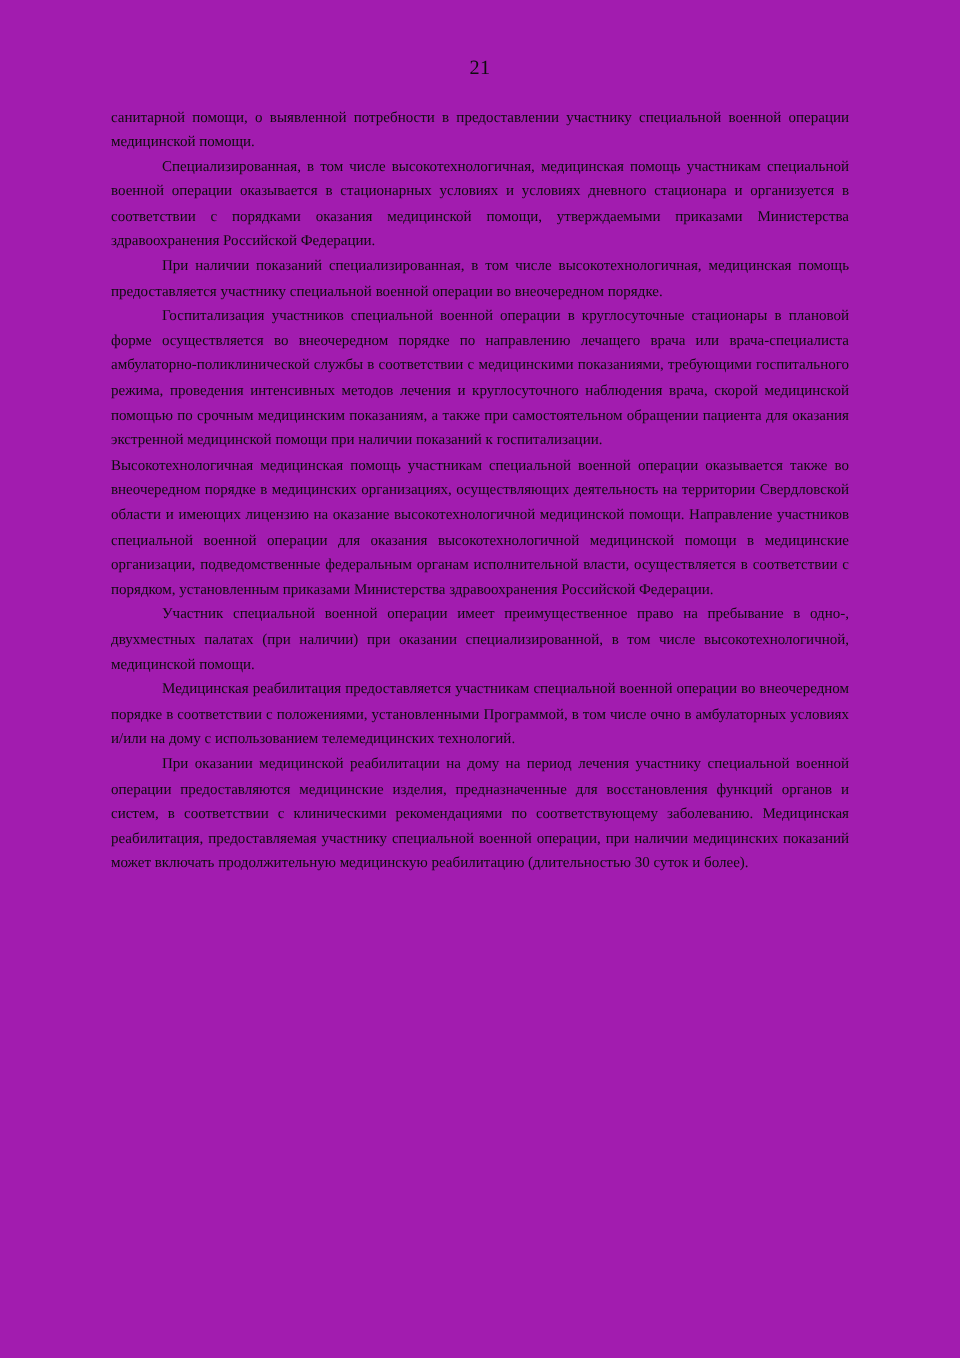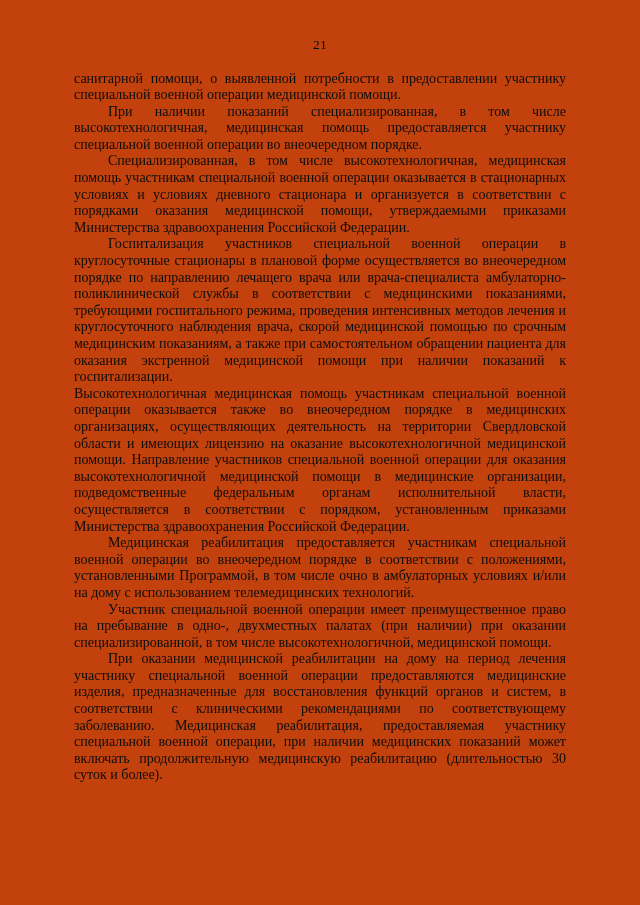--- a/index.html
+++ b/index.html
@@ -12,52 +12,52 @@
     height: 905px;
     font-family: "Liberation Serif", serif;
     color: #0d0d0d;
   }
   .page {
     position: relative;
     width: 640px;
     height: 905px;
     box-sizing: border-box;
     padding: 38px 74px 0 74px;
-    background: #c2410c;
+    background: #a21caf;
   }
   .page-number {
     text-align: center;
     font-size: 13.5px;
     line-height: 1;
     margin: 0 0 19px 0;
     letter-spacing: 0.2px;
   }
   .body-text p {
     margin: 0;
-    font-size: 14px;
+    font-size: 10px;
     line-height: 16.6px;
     text-align: justify;
     text-justify: inter-word;
     hyphens: manual;
   }
   .body-text p.indent {
     text-indent: 34px;
   }
   .body-text p.noindent {
     text-indent: 0;
   }
 </style>
 </head>
 <body>
 
 <div class="page">
   <div class="page-number">21</div>
   <div class="body-text">
     <p class="noindent">санитарной помощи, о выявленной потребности в предоставлении участнику специальной военной операции медицинской помощи.</p>
+    <p class="indent">Специализированная, в том числе высокотехнологичная, медицинская помощь участникам специальной военной операции оказывается в стационарных условиях и условиях дневного стационара и организуется в соответствии с порядками оказания медицинской помощи, утверждаемыми приказами Министерства здравоохранения Российской Федерации.</p>
     <p class="indent">При наличии показаний специализированная, в том числе высокотехнологичная, медицинская помощь предоставляется участнику специальной военной операции во внеочередном порядке.</p>
-    <p class="indent">Специализированная, в том числе высокотехнологичная, медицинская помощь участникам специальной военной операции оказывается в стационарных условиях и условиях дневного стационара и организуется в соответствии с порядками оказания медицинской помощи, утверждаемыми приказами Министерства здравоохранения Российской Федерации.</p>
     <p class="indent">Госпитализация участников специальной военной операции в круглосуточные стационары в плановой форме осуществляется во внеочередном порядке по направлению лечащего врача или врача-специалиста амбулаторно-поликлинической службы в соответствии с медицинскими показаниями, требующими госпитального режима, проведения интенсивных методов лечения и круглосуточного наблюдения врача, скорой медицинской помощью по срочным медицинским показаниям, а также при самостоятельном обращении пациента для оказания экстренной медицинской помощи при наличии показаний к госпитализации.</p>
     <p class="noindent">Высокотехнологичная медицинская помощь участникам специальной военной операции оказывается также во внеочередном порядке в медицинских организациях, осуществляющих деятельность на территории Свердловской области и имеющих лицензию на оказание высокотехнологичной медицинской помощи. Направление участников специальной военной операции для оказания высокотехнологичной медицинской помощи в медицинские организации, подведомственные федеральным органам исполнительной власти, осуществляется в соответствии с порядком, установленным приказами Министерства здравоохранения Российской Федерации.</p>
+    <p class="indent">Участник специальной военной операции имеет преимущественное право на пребывание в одно-, двухместных палатах (при наличии) при оказании специализированной, в том числе высокотехнологичной, медицинской помощи.</p>
     <p class="indent">Медицинская реабилитация предоставляется участникам специальной военной операции во внеочередном порядке в соответствии с положениями, установленными Программой, в том числе очно в амбулаторных условиях и/или на дому с использованием телемедицинских технологий.</p>
-    <p class="indent">Участник специальной военной операции имеет преимущественное право на пребывание в одно-, двухместных палатах (при наличии) при оказании специализированной, в том числе высокотехнологичной, медицинской помощи.</p>
     <p class="indent">При оказании медицинской реабилитации на дому на период лечения участнику специальной военной операции предоставляются медицинские изделия, предназначенные для восстановления функций органов и систем, в соответствии с клиническими рекомендациями по соответствующему заболеванию. Медицинская реабилитация, предоставляемая участнику специальной военной операции, при наличии медицинских показаний может включать продолжительную медицинскую реабилитацию (длительностью 30 суток и более).</p>
   </div>
 </div>
 
 </body></html>

